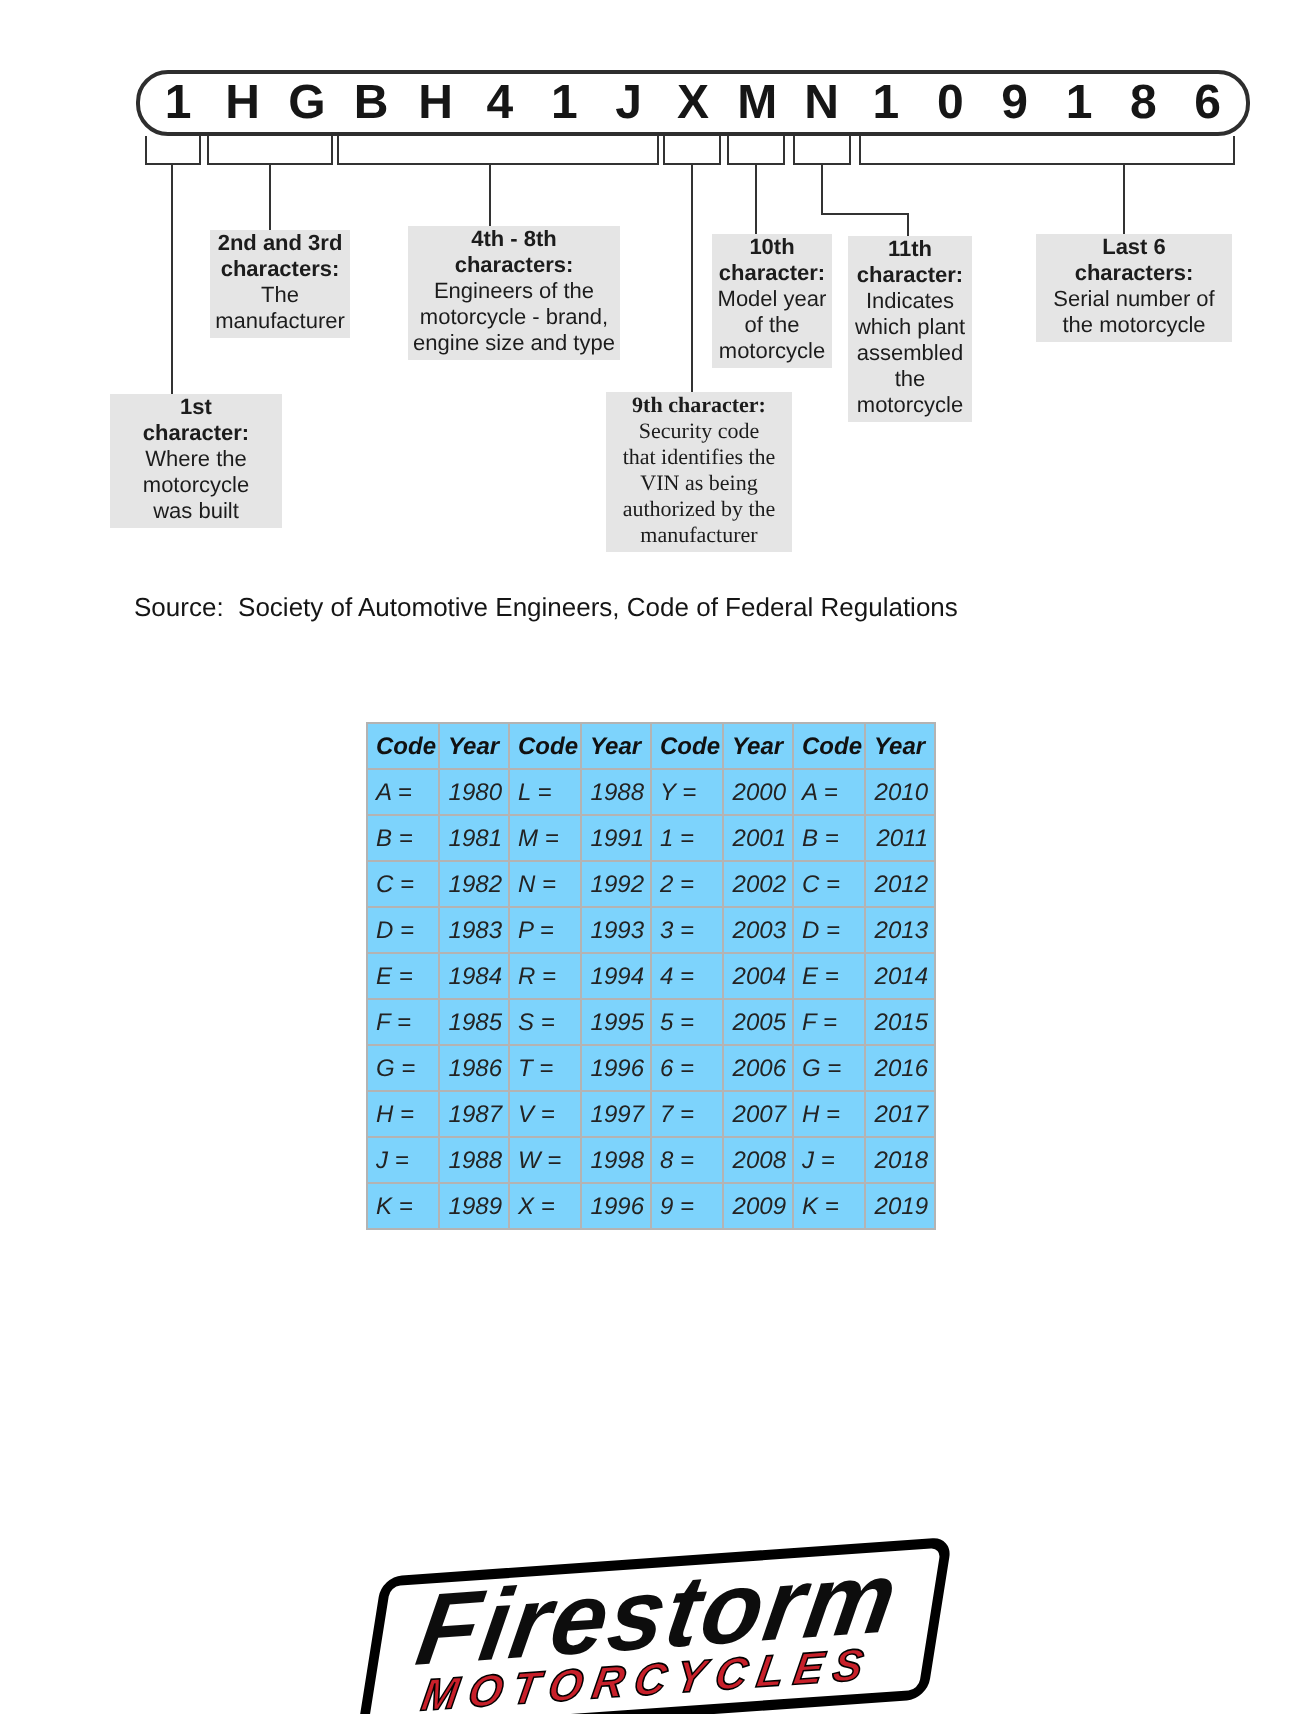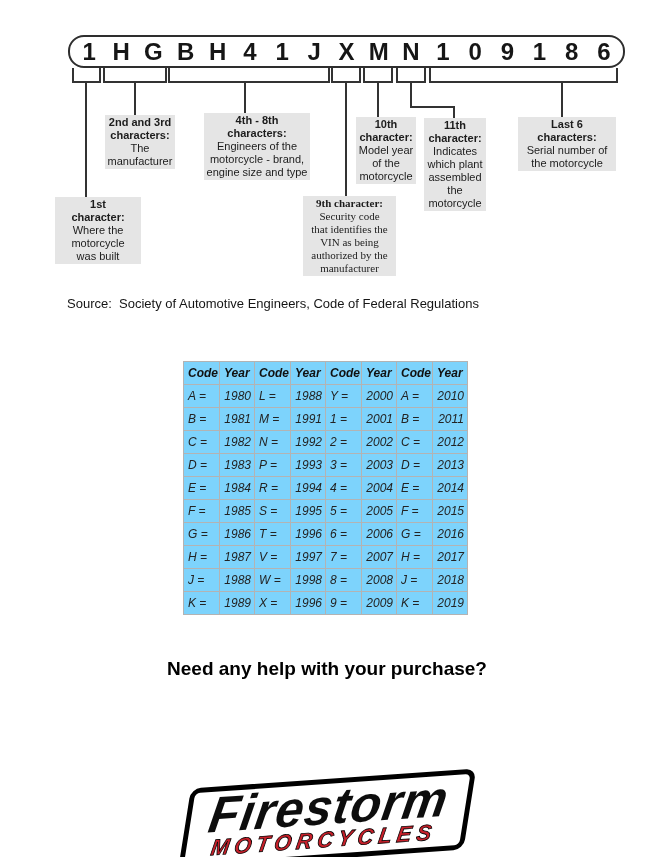--- a/index.html
+++ b/index.html
@@ -265,19 +265,18 @@
         <td class="col-year">1996</td>
         <td class="col-code">9 =</td>
         <td class="col-year">2009</td>
         <td class="col-code">K =</td>
         <td class="col-year">2019</td>
       </tr>
     </tbody>
 </table>
 
 <div class="help">
-    <div>Need any help with your purchase?</div>
   </div>
 
 <div class="logo">
   <div class="logo-name">Firestorm</div>
   <div class="logo-sub">MOTORCYCLES</div>
 </div>
 
 </body></html>

